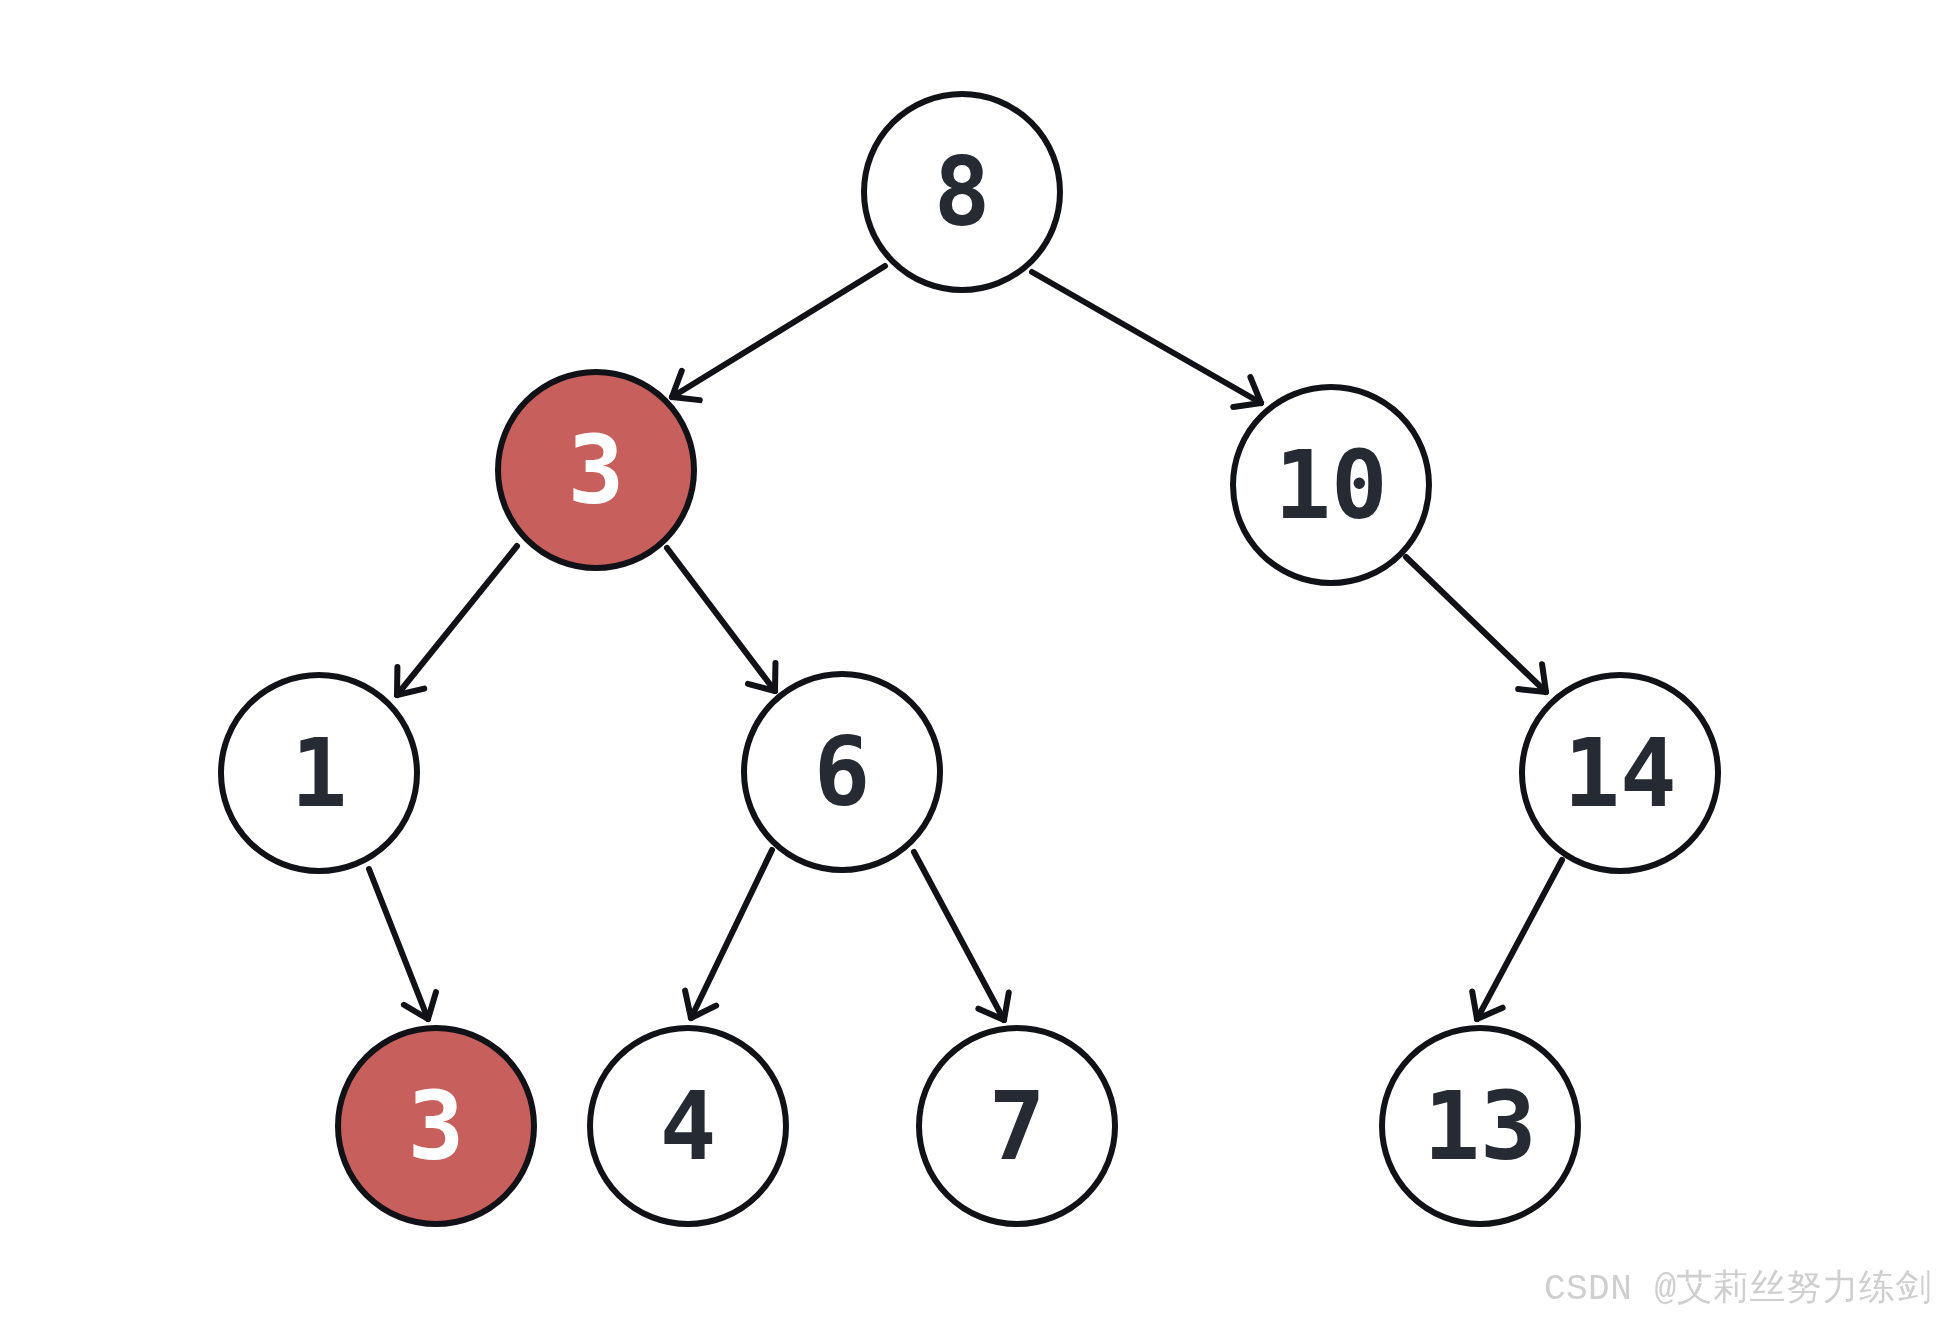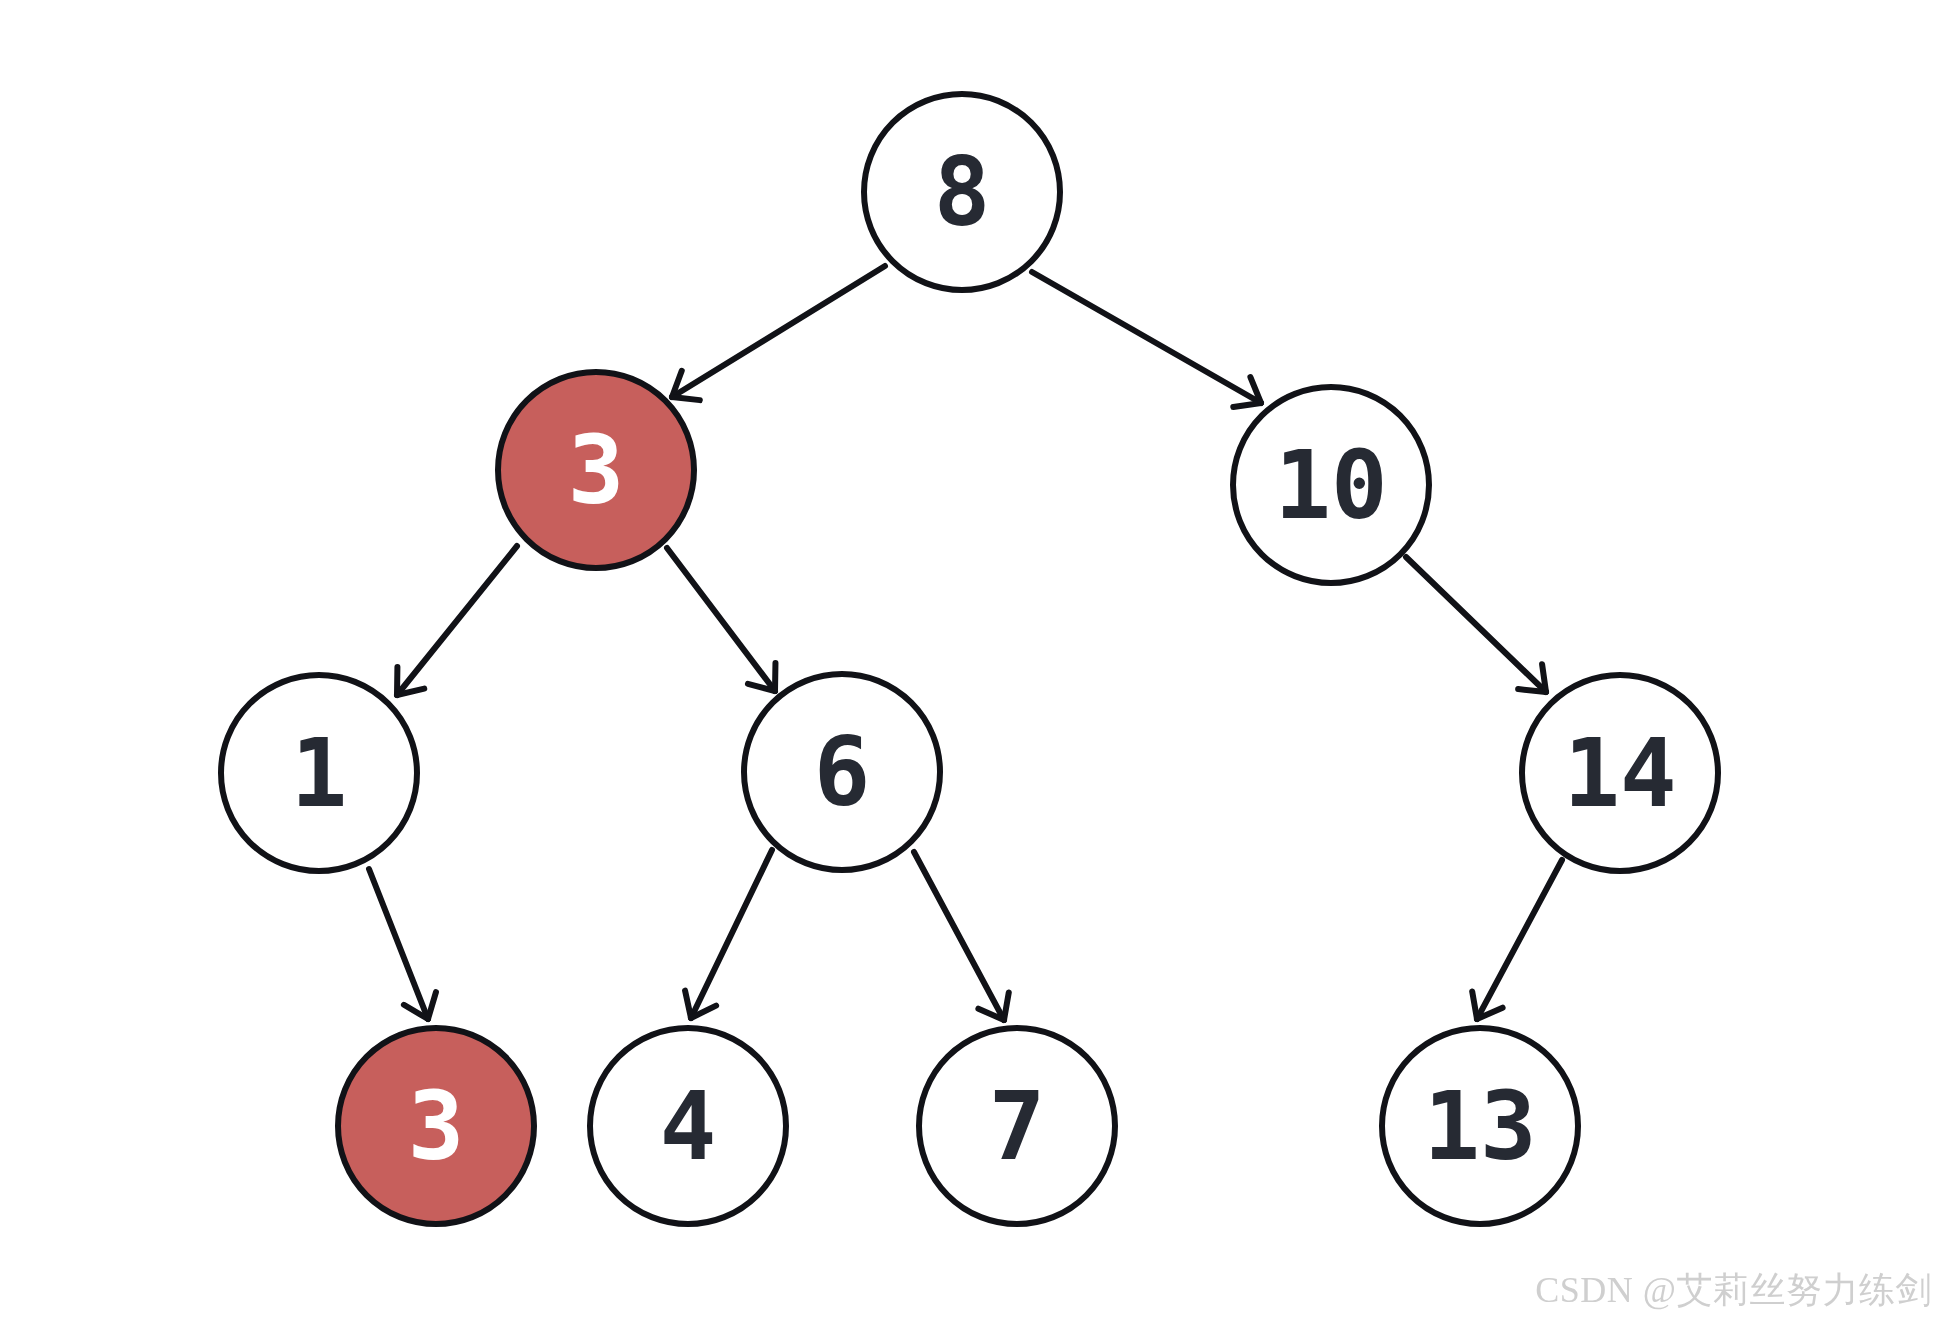--- a/index.html
+++ b/index.html
@@ -22,21 +22,21 @@
   }
   svg { display: block; }
   .node-label {
     font-family: "DejaVu Sans Mono", "Liberation Mono", monospace;
     font-weight: 600;
   }
   .watermark {
     position: absolute;
     right: 4px;
     bottom: 12px;
-    font-family: Liberation Serif, serif;
+    font-family: Liberation Mono, monospace;
     font-size: 36px;
     line-height: 1;
     color: #cfcfcf;
     text-shadow: 2px 2px 1px #ffffff, -1px -1px 0 rgba(255,255,255,0.6);
     white-space: nowrap;
     letter-spacing: 0.5px;
   }
 </style>
 </head>
 <body>

